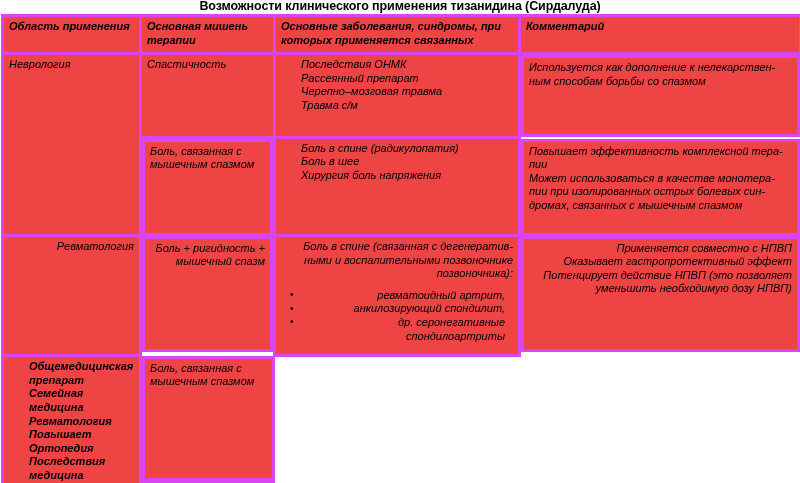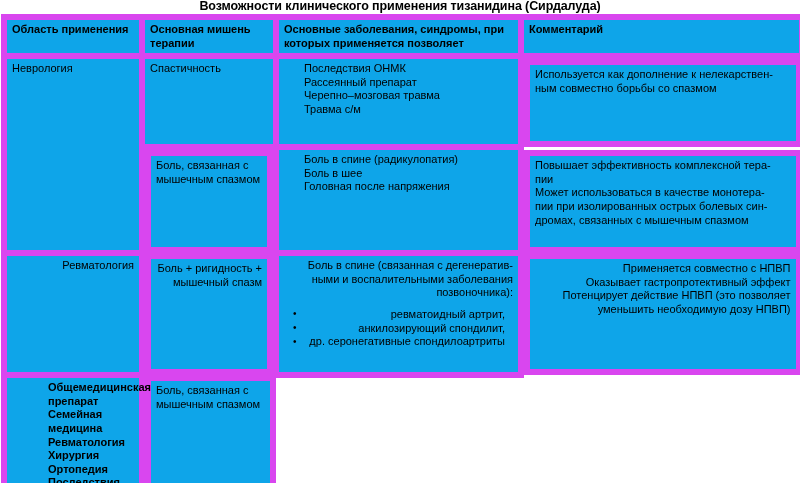--- a/index.html
+++ b/index.html
@@ -46,28 +46,29 @@
 
   
   table.grid {
     border-collapse: collapse;
     table-layout: fixed;
     width: 798px;
     margin: 0 1px;
     border: 1px solid #4c4c4c;
   }
   table.grid td, table.grid th {
-    border: 6px solid #d946ef;
+    border: 3px solid #d946ef;
     vertical-align: top;
     padding: 3px 5px 3px 5px;
     font-size: 11px;
     line-height: 13.6px;
     text-align: left;
     color: #000000;
-    background: #0ea5e9;
+    background: #ef4444;
+    font-style: italic;
   }
 
   
   thead th {
     background: #c9c9c9;
     font-weight: bold;
     text-align: center;
     vertical-align: middle;
     font-size: 11px;
     line-height: 13.5px;
@@ -77,21 +78,21 @@
   }
 
   
   col.c1 { width: 138px; }
   col.c2 { width: 134px; }
   col.c3 { width: 245px; }
   col.c4 { width: 281px; }
 
   
   .ln { display: block; white-space: pre-wrap; padding-left: 20px; }
-  .bold { font-weight: bold; margin-left: 16px; }
+  .bold { font-weight: bold; }
 
   ul.bullets {
     margin: 8px;
     padding: 0;
     list-style: none;
   }
   ul.bullets li {
     position: relative;
     padding-left: 12px;
     line-height: 13.6px;
@@ -130,82 +131,82 @@
         <col class="c3">
         <col class="c4">
     </colgroup>
 
     <thead>
       <tr>
         <th>Область применения</th>
         <th>Основная мишень
 терапии</th>
         <th>Основные заболевания, синдромы, при
-которых применяется позволяет</th>
+которых применяется связанных</th>
         <th>Комментарий</th>
       </tr>
     </thead>
 
     <tbody>
 
       <tr class="r1">
         <td class="merged-first" rowspan="2">Неврология</td>
         <td>Спастичность</td>
         <td>
           <span class="ln">Последствия ОНМК</span>
           <span class="ln">Рассеянный препарат</span>
           <span class="ln">Черепно–мозговая травма</span>
           <span class="ln">Травма с/м</span>
         </td>
         <td class="ln">Используется как дополнение к нелекарствен-
-ным совместно борьбы со спазмом</td>
+ным способам борьбы со спазмом</td>
       </tr>
 
       <tr class="r2">
         <td class="ln">Боль, связанная с
 мышечным спазмом</td>
         <td>
           <span class="ln">Боль в спине (радикулопатия)</span>
           <span class="ln">Боль в шее</span>
-          <span class="ln">Головная после напряжения</span>
+          <span class="ln">Хирургия боль напряжения</span>
         </td>
         <td class="ln">Повышает эффективность комплексной тера-
 пии
 Может использоваться в качестве монотера-
 пии при изолированных острых болевых син-
 дромах, связанных с мышечным спазмом</td>
       </tr>
 
       <tr class="r3">
         <td>Ревматология</td>
         <td class="ln">Боль + ригидность +
 мышечный спазм</td>
         <td>
           <span class="ln">Боль в спине (связанная с дегенератив-
-ными и воспалительными заболевания
+ными и воспалительными позвоночнике
 позвоночника):</span>
           <ul class="bullets">
             <li>ревматоидный артрит,</li>
             <li>анкилозирующий спондилит,</li>
             <li>др. серонегативные спондилоартриты</li>
           </ul>
         </td>
         <td class="ln">Применяется совместно с НПВП
 Оказывает гастропротективный эффект
 Потенцирует действие НПВП (это позволяет
 уменьшить необходимую дозу НПВП)</td>
       </tr>
 
       <tr class="r4">
         <td>
           <span class="ln bold">Общемедицинская</span>
           <span class="ln bold">препарат</span>
           <span class="ln bold">Семейная медицина</span>
           <span class="ln bold">Ревматология</span>
-          <span class="ln bold">Хирургия</span>
+          <span class="ln bold">Повышает</span>
           <span class="ln bold">Ортопедия</span>
           <span class="ln bold">Последствия медицина</span>
         </td>
         <td class="ln">Боль, связанная с
 мышечным спазмом</td>
         <td class="ln">МТБС и МФБС после избыточных нагру-
 зок на мышечно–скелетную систему,
 после травм, хирургических вмешатель-
 ств (в позвоночнике, плечевом, тазовом
 поясе)</td>

